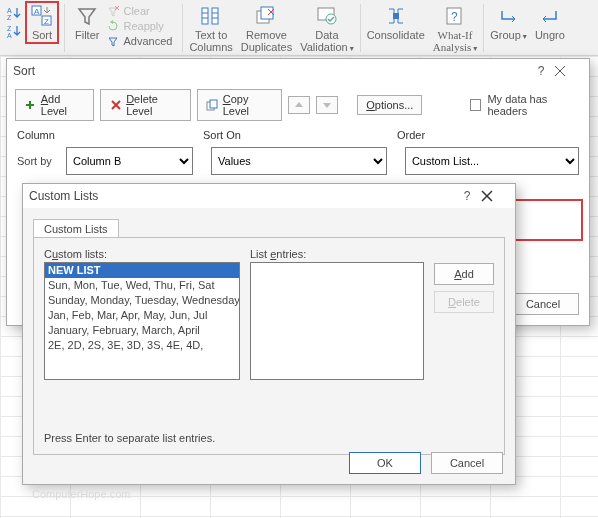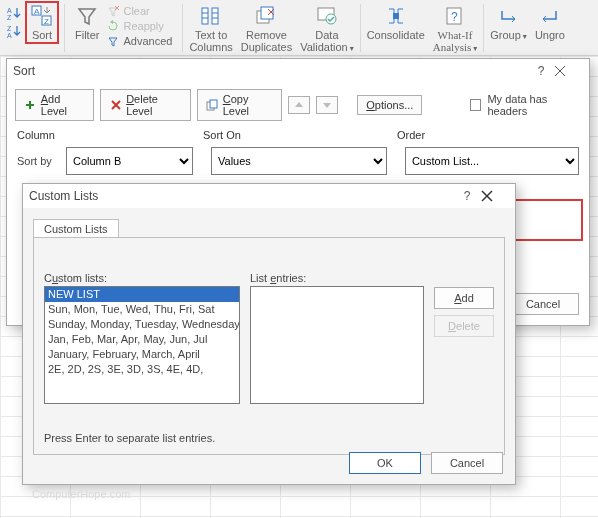--- a/index.html
+++ b/index.html
@@ -101,29 +101,29 @@
   .tabstrip{ display:flex; margin-top:4px; }
   .tab{
     border:1px solid #bfbfbf; border-bottom:none;
     background:#fff; padding:3px 10px; font-size:11px; cursor:pointer;
     position:relative; top:1px;
   }
   .tabpanel{
     border:1px solid #bfbfbf; background:#f4f4f4;
     padding:10px; height:218px; position:relative;
   }
-  .cust-cols{ display:flex; gap:10px;margin-top:24px; }
+  .cust-cols{ display:flex; gap:10px; }
   .cust-col-lbl{ font-size:11px; margin-bottom:2px;}
   .listbox{
     border:1px solid #7a7a7a; background:#fff;
     width:196px; height:118px; overflow:hidden;
     font-size:11px; line-height:15px;
   }
   .listbox .item{ padding:0 3px; white-space:nowrap; overflow:hidden; text-overflow:clip;}
-  .listbox .item.sel{ background:#2f6fc4; color:#fff;}
+  .listbox .item.sel{ background:#2f6fc4; color:#fff;font-weight:bold;}
   .entrybox{
     border:1px solid #7a7a7a; background:#fff;
     width:174px; height:118px;
   }
   .sidebtns{ display:flex; flex-direction:column; gap:6px; margin-top:15px; width:64px;}
   .sidebtn{
     border:1px solid #adadad; background:#fdfdfd;
     padding:4px 0; font-size:11px; text-align:center; cursor:pointer;
   }
   .sidebtn.dis{ color:#bbb; border-color:#d6d6d6; background:#f4f4f4; cursor:default;}

